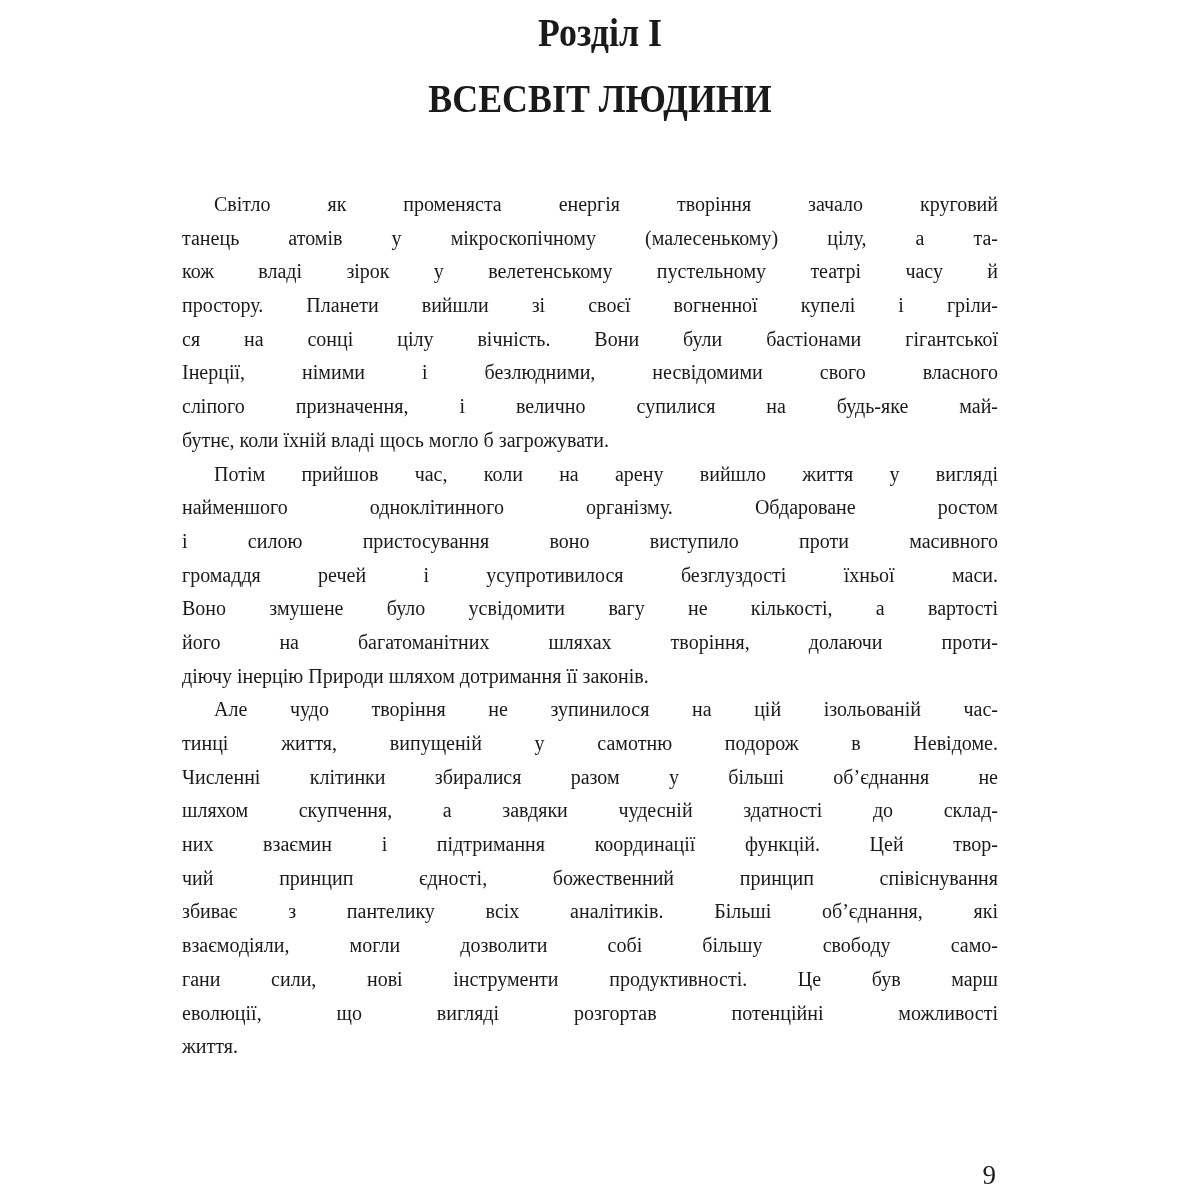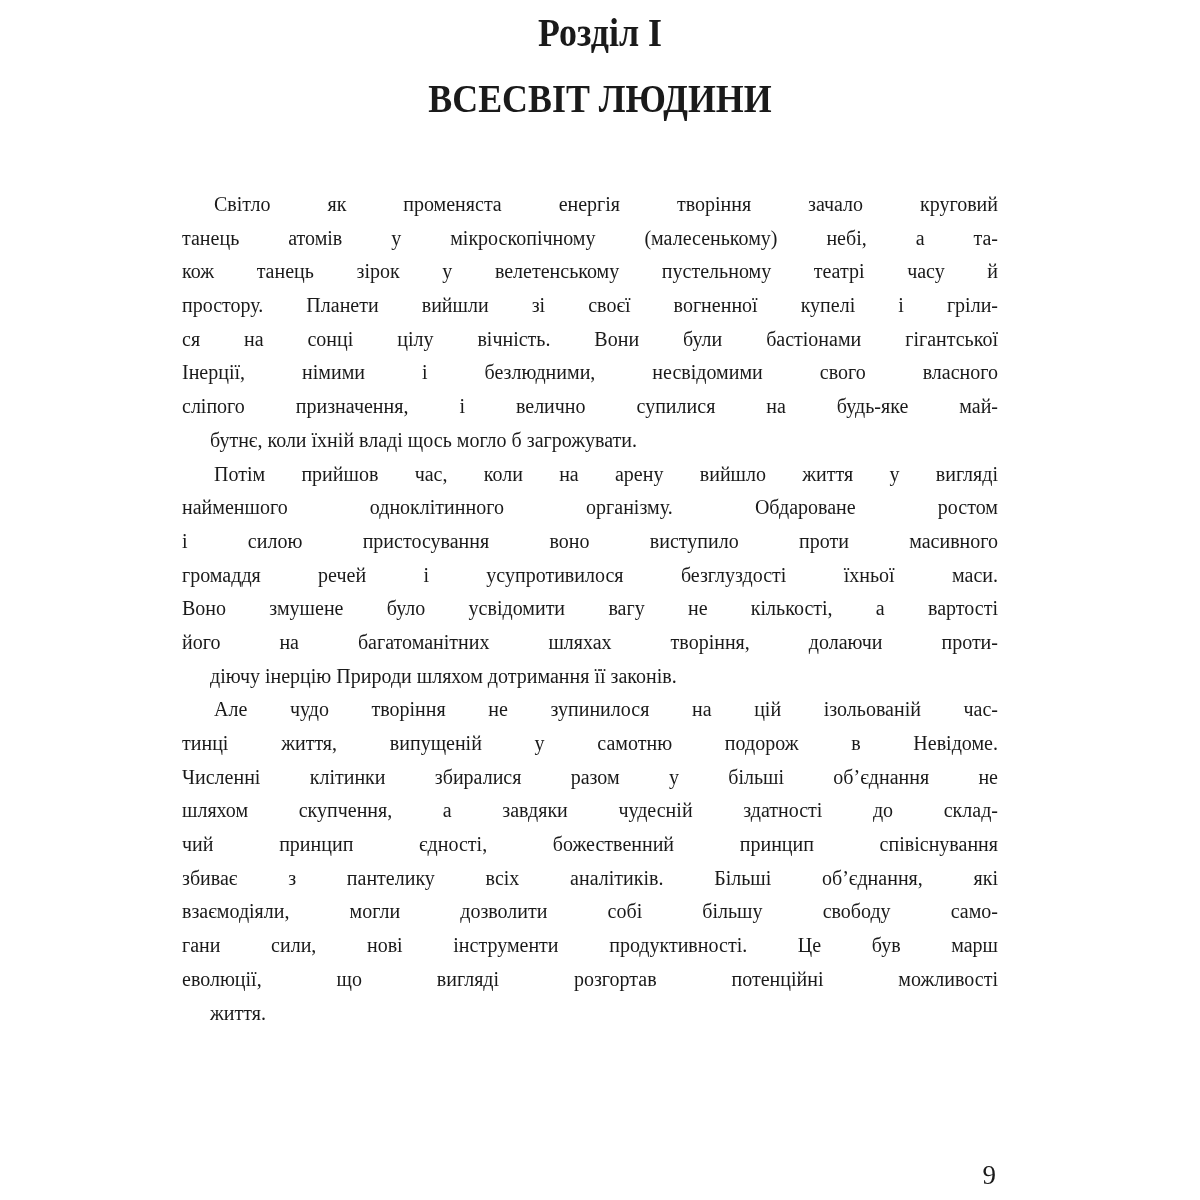--- a/index.html
+++ b/index.html
@@ -21,59 +21,60 @@
       position: absolute; left: 182px; top: 188px; width: 816px;
       font-family: "Liberation Serif", "DejaVu Serif", serif;
       font-size: 20px; line-height: 33.7px;
     }
     .line {
       display: block; height: 33.7px; white-space: nowrap;
       text-align: justify; text-align-last: justify;
       overflow: visible;
     }
     .line.indent { padding-left: 32px; }
-    .line.last { text-align: right; text-align-last: left; margin-left: 28px; }
+    .line.last { text-align: right; text-align-last: left; }
     .page-number {
       position: absolute; right: 204px; top: 1160px;
       font-family: "Liberation Serif", "DejaVu Serif", serif;
       font-size: 27px;
     }
   </style>
 </head>
 <body>
 
 <div class="page">
   <div class="chapter-label">Розділ І</div>
   <div class="chapter-title">ВСЕСВІТ ЛЮДИНИ</div>
 
   <div class="body-text">
     <div class="paragraph">
       <span class="line indent">Світло як променяста енергія творіння зачало круговий</span>
-      <span class="line">танець атомів у мікроскопічному (малесенькому) небі, а та-</span>
-      <span class="line">кож танець зірок у велетенському пустельному театрі часу й</span>
+      <span class="line">танець атомів у мікроскопічному (малесенькому) цілу, а та-</span>
+      <span class="line">кож владі зірок у велетенському пустельному театрі часу й</span>
       <span class="line">простору. Планети вийшли зі своєї вогненної купелі і гріли-</span>
       <span class="line">ся на сонці цілу вічність. Вони були бастіонами гігантської</span>
       <span class="line">Інерції, німими і безлюдними, несвідомими свого власного</span>
       <span class="line">сліпого призначення, і велично супилися на будь-яке май-</span>
       <span class="line last">бутнє, коли їхній владі щось могло б загрожувати.</span>
     </div>
     <div class="paragraph">
       <span class="line indent">Потім прийшов час, коли на арену вийшло життя у вигляді</span>
       <span class="line">найменшого одноклітинного організму. Обдароване ростом</span>
       <span class="line">і силою пристосування воно виступило проти масивного</span>
       <span class="line">громаддя речей і усупротивилося безглуздості їхньої маси.</span>
       <span class="line">Воно змушене було усвідомити вагу не кількості, а вартості</span>
       <span class="line">його на багатоманітних шляхах творіння, долаючи проти-</span>
       <span class="line last">діючу інерцію Природи шляхом дотримання її законів.</span>
     </div>
     <div class="paragraph">
       <span class="line indent">Але чудо творіння не зупинилося на цій ізольованій час-</span>
       <span class="line">тинці життя, випущеній у самотню подорож в Невідоме.</span>
       <span class="line">Численні клітинки збиралися разом у більші об’єднання не</span>
       <span class="line">шляхом скупчення, а завдяки чудесній здатності до склад-</span>
+      <span class="line">них взаємин і підтримання координації функцій. Цей твор-</span>
       <span class="line">чий принцип єдності, божественний принцип співіснування</span>
       <span class="line">збиває з пантелику всіх аналітиків. Більші об’єднання, які</span>
       <span class="line">взаємодіяли, могли дозволити собі більшу свободу само-</span>
       <span class="line">гани сили, нові інструменти продуктивності. Це був марш</span>
       <span class="line">еволюції, що вигляді розгортав потенційні можливості</span>
       <span class="line last">життя.</span>
     </div>
   </div>
 
   <div class="page-number">9</div>

